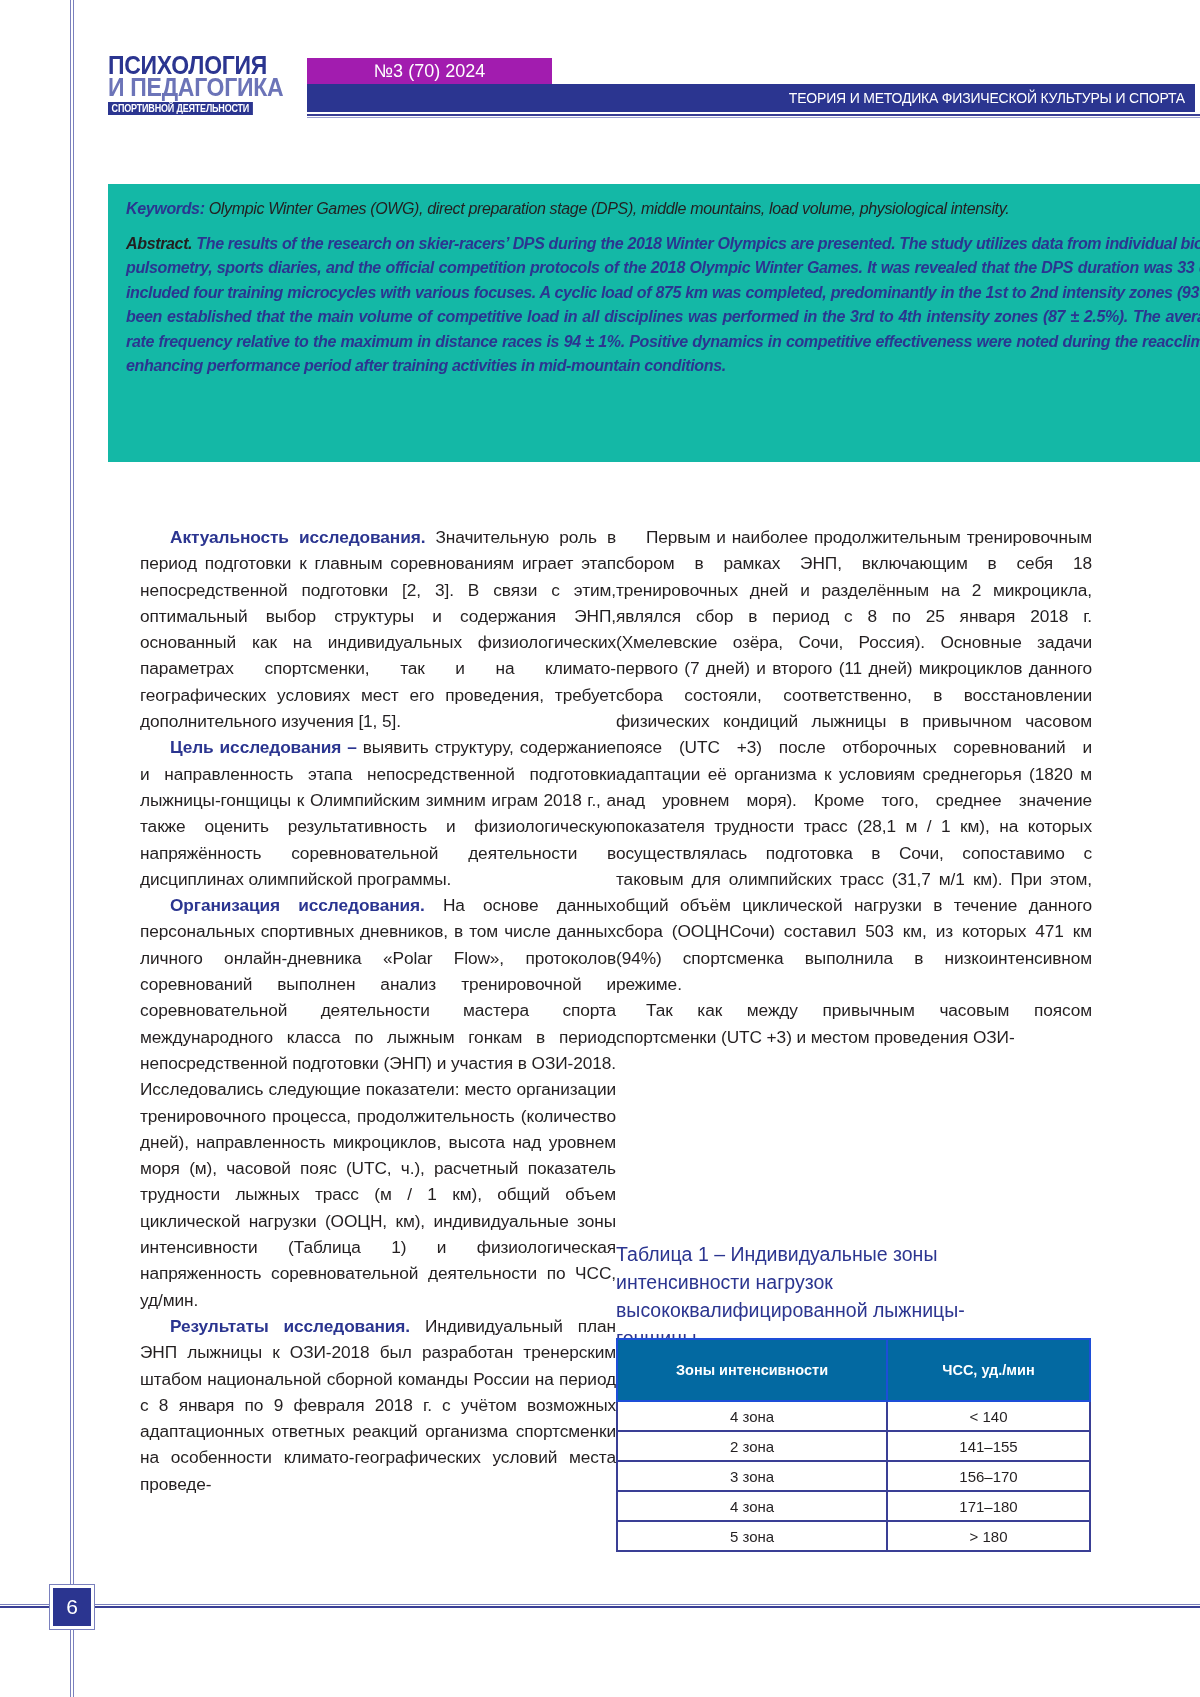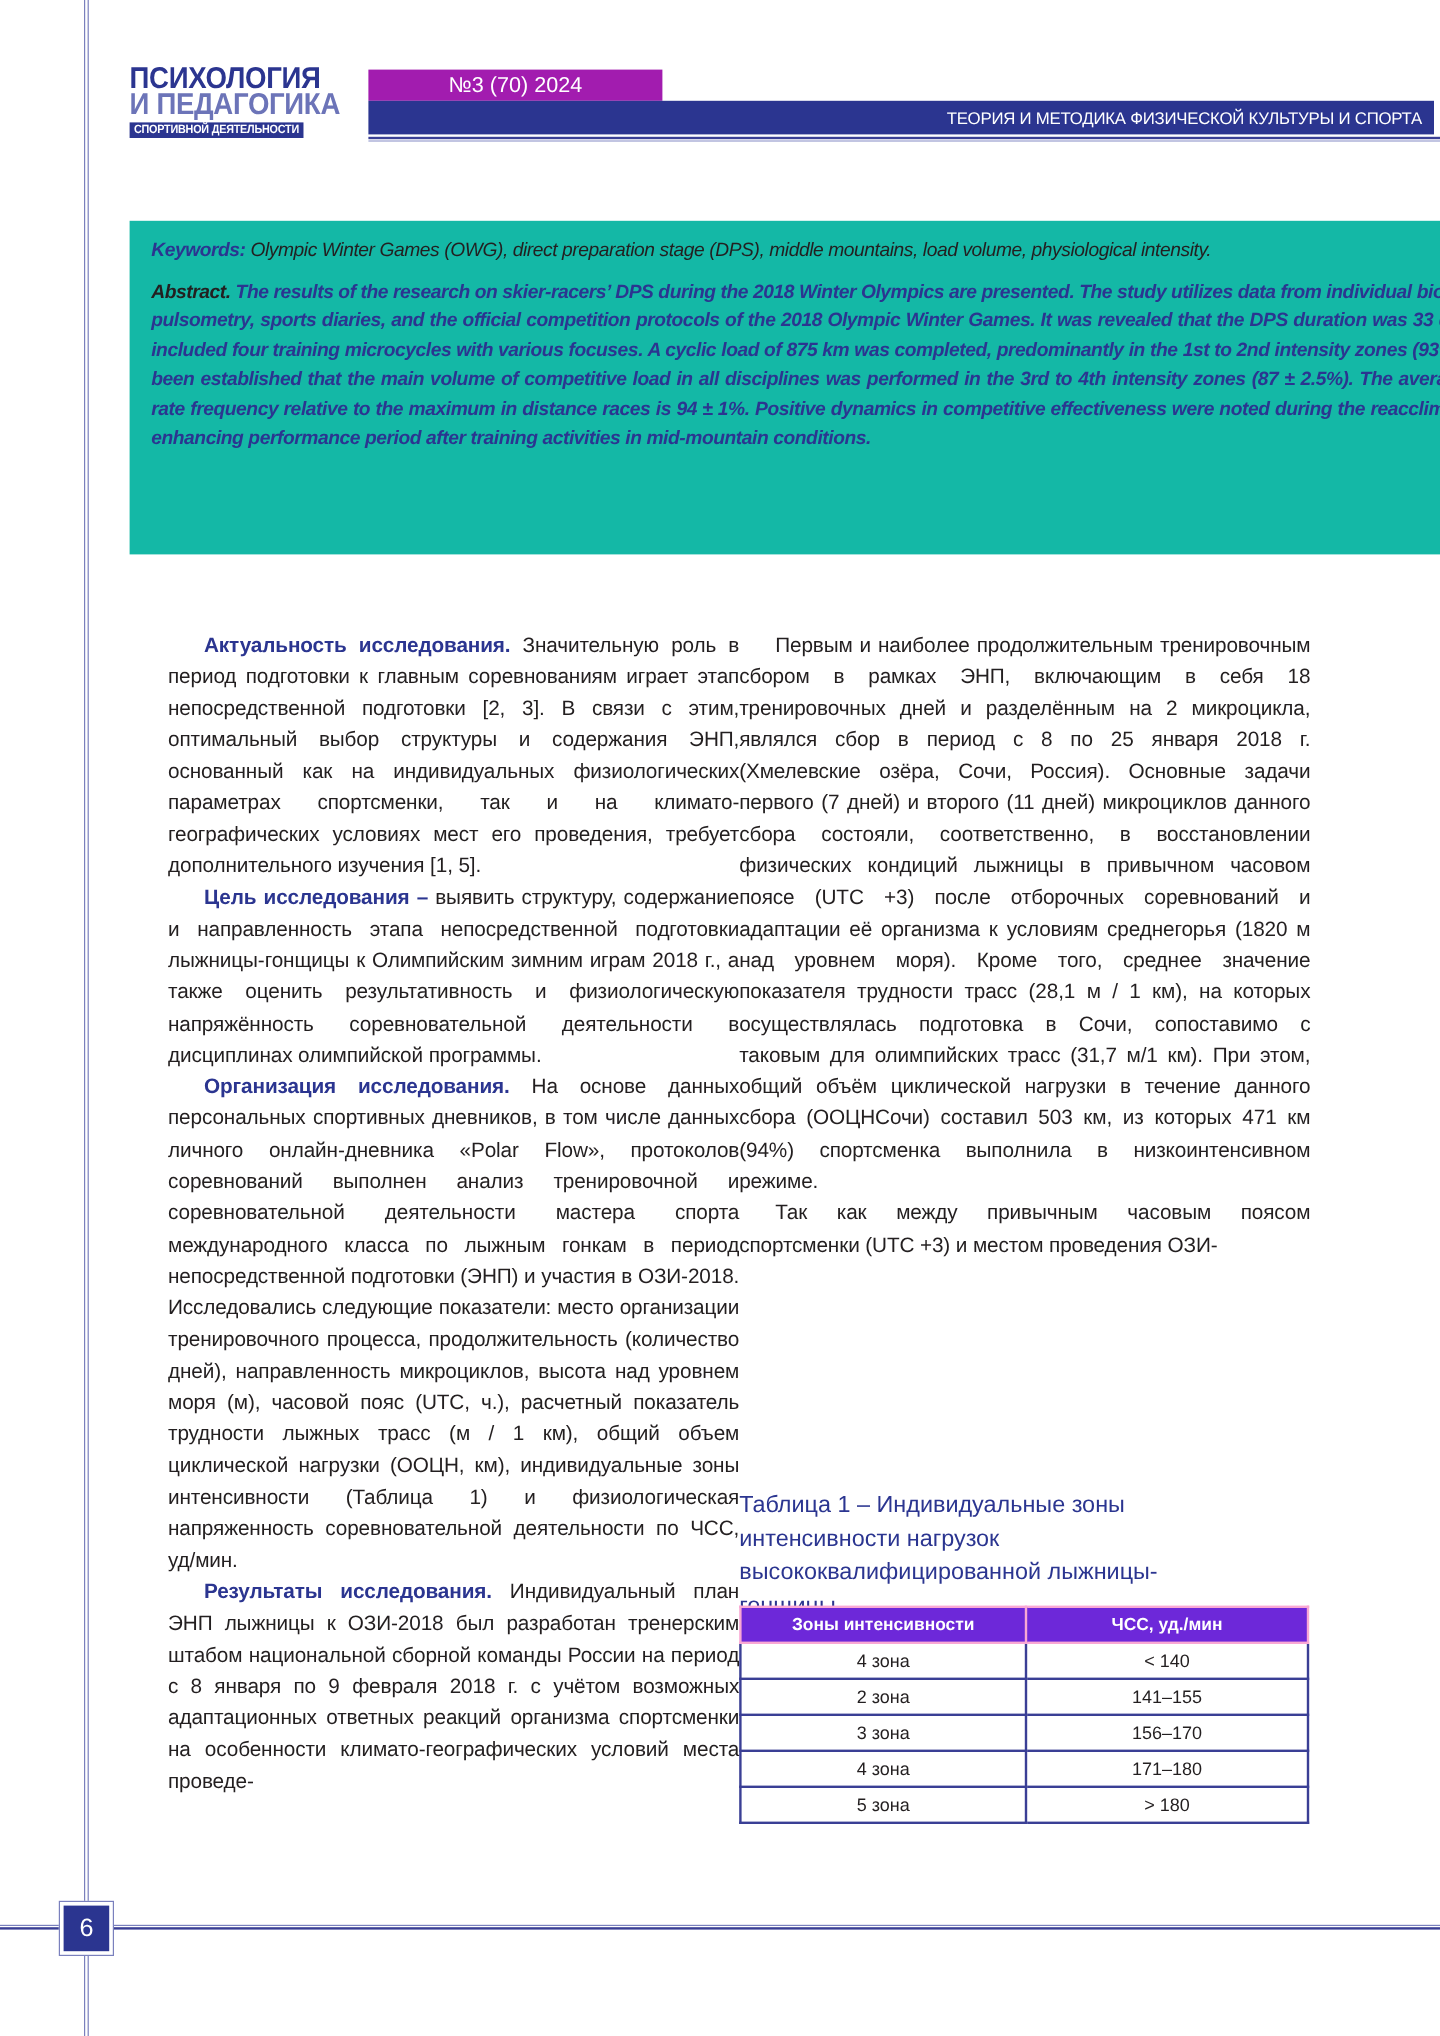--- a/index.html
+++ b/index.html
@@ -45,21 +45,21 @@
   .col-left { left:108px; top:524px; width:476px;margin-left:32px; }
   .col-right { left:616px; top:524px; width:476px; }
   .col p { margin:0; text-indent:30px; }
   .col p.noindent { text-indent:0; }
   .heading-inline { font-weight:bold; color:#2b3590; }
 
   
   .table-title { position:absolute; left:616px; top:1216px; width:420px; font-weight:normal; color:#2b3590;
                  font-size:19.5px; line-height:28px;margin-top:24px; }
   .data-table { position:absolute; left:616px; top:1338px; width:475px; border-collapse:collapse; font-size:15px; }
-  .data-table th { background:#6d28d9; color:#fff; font-weight:bold; height:28px; border:2px solid #f9a8d4; padding:0; font-size:14.5px; }
+  .data-table th { background:#0369a1; color:#fff; font-weight:bold; height:28px; border:2px solid #1d4ed8; padding:16px; font-size:14.5px; }
   .data-table td { height:28px; border:2px solid #3a3f95; text-align:center; padding:0; color:#231f20; }
   .data-table th:first-child, .data-table td:first-child { width:236px; }
 
   
   .pagenum { position:absolute; left:49px; top:1584px; width:46px; height:46px; background:#ffffff;
              border:1px solid #7a80bd; box-sizing:border-box; padding:3px; }
   .pagenum-inner { width:100%; height:100%; background:#2b3590; color:#fff; font-size:21px;
                    text-align:center; line-height:38px; }
 </style>
 </head>

